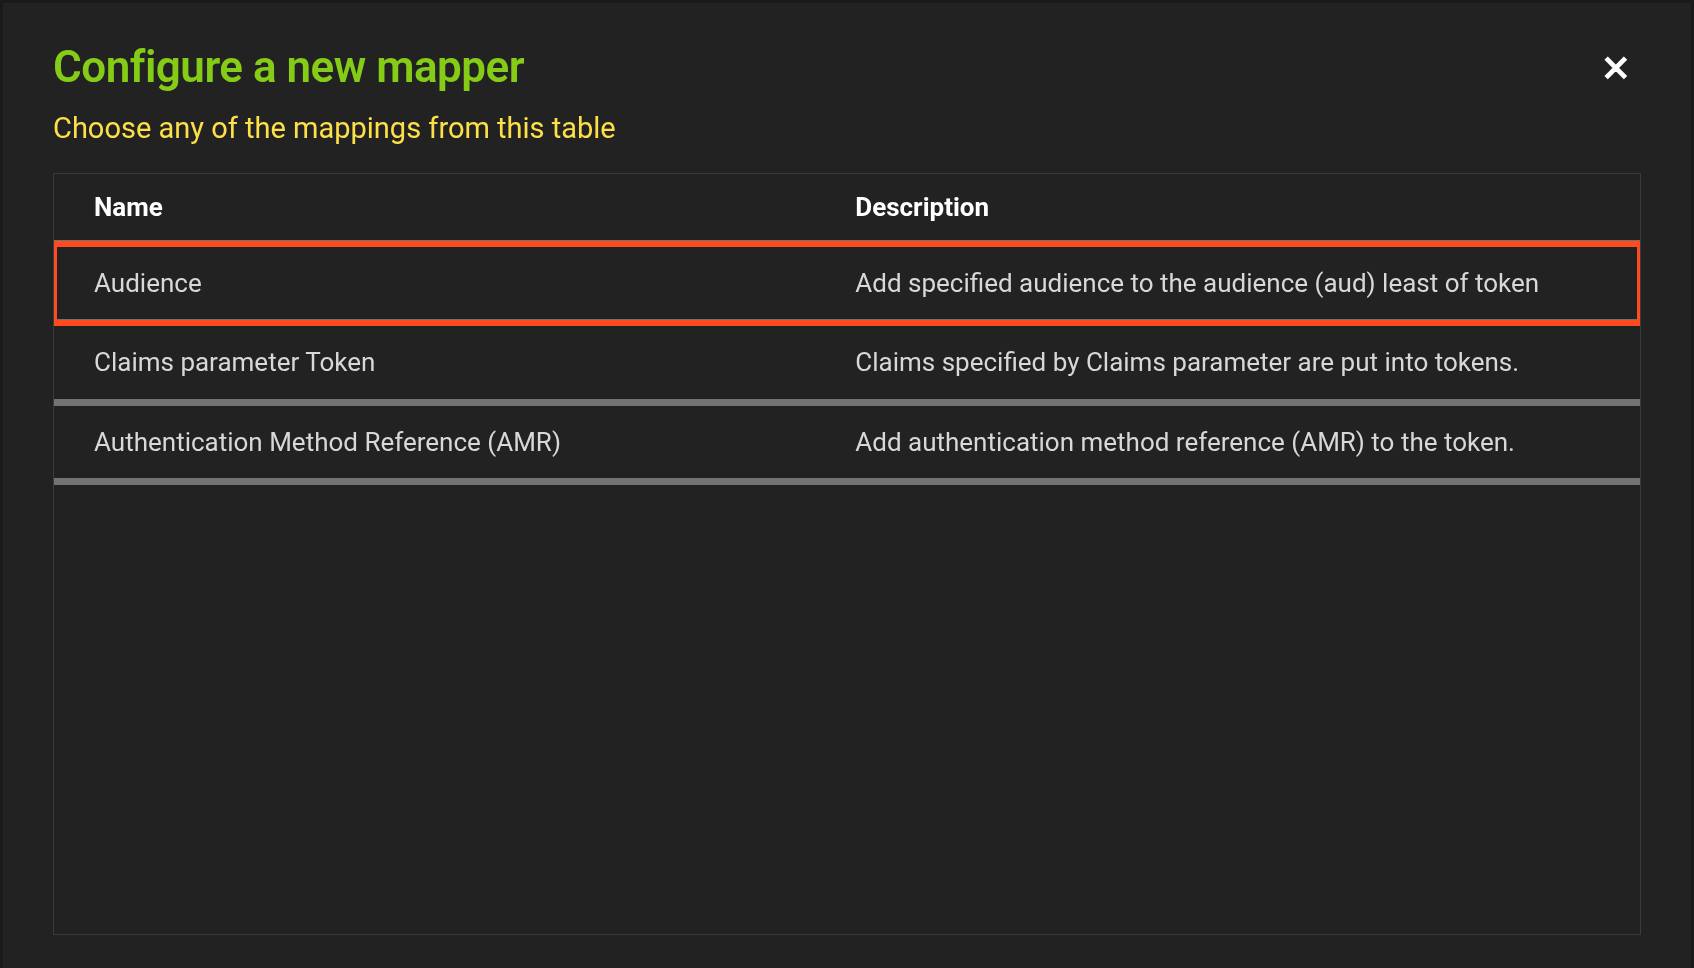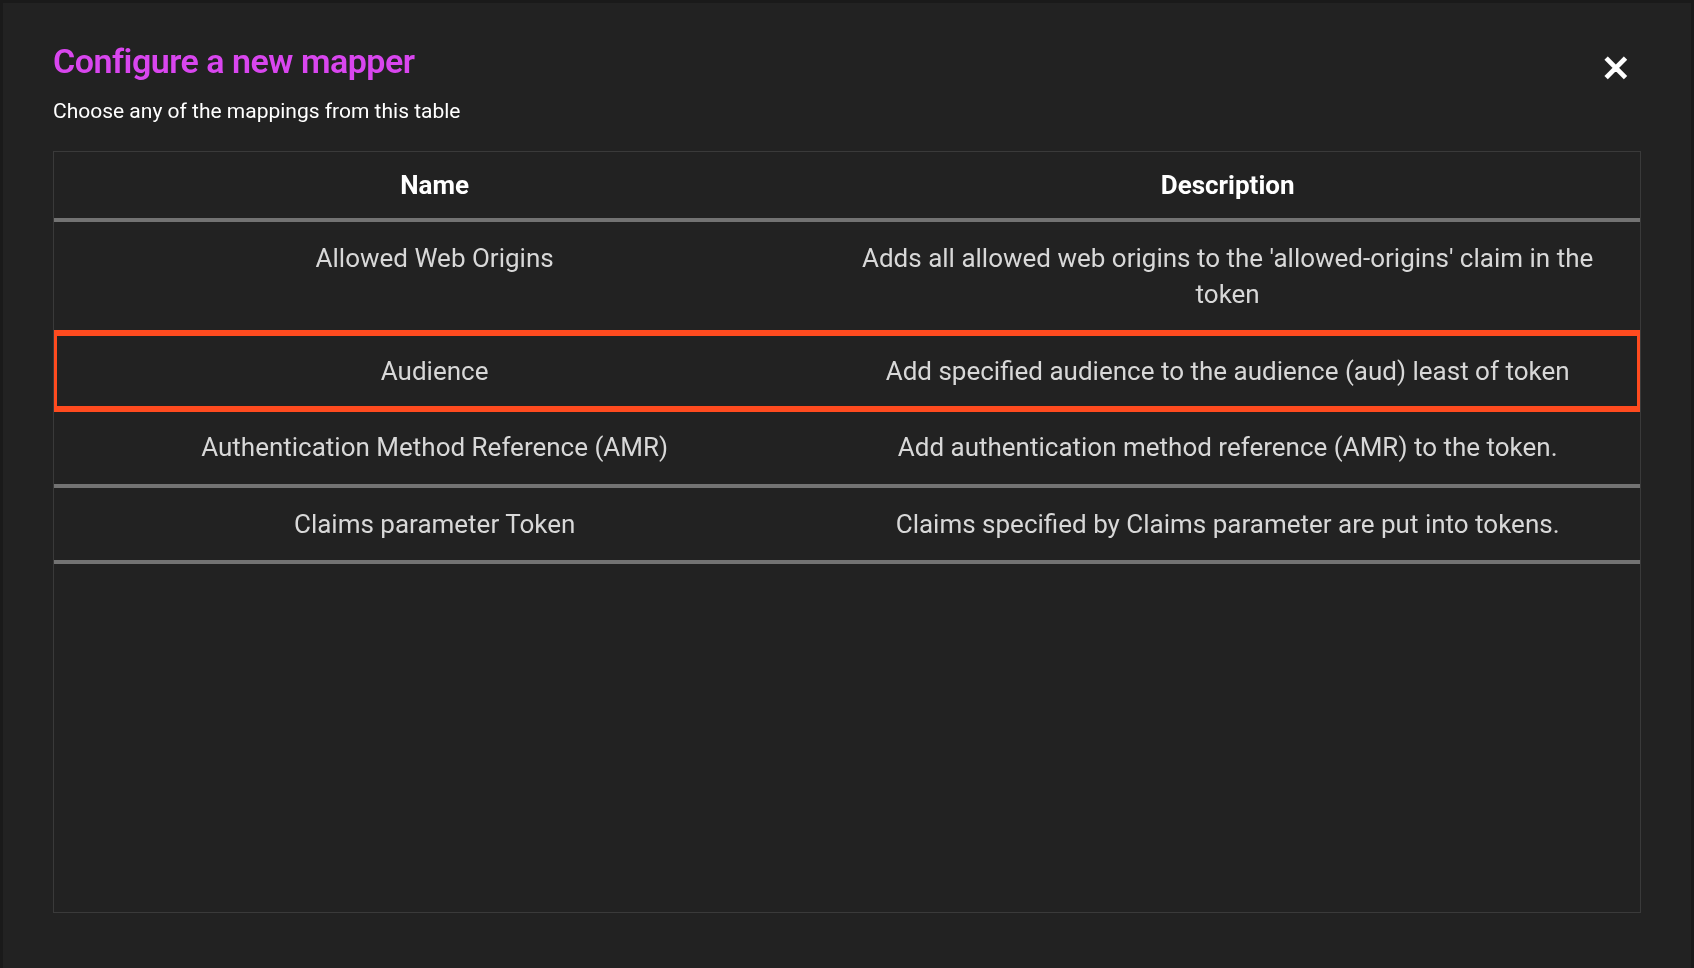--- a/index.html
+++ b/index.html
@@ -31,29 +31,29 @@
       padding-top: 38px;
       padding-left: 50px;
       padding-right: 50px;
     }
     .modal-header {
       display: flex;
       justify-content: space-between;
       align-items: flex-start;
     }
     .modal-title {
-      font-size: 34px;
+      font-size: 44px;
       font-weight: 600;
-      color: #d946ef;
+      color: #84cc16;
       letter-spacing: -0.5px;
     }
     .modal-subtitle {
-      font-size: 21px;
+      font-size: 29px;
       font-weight: 400;
-      color: #ffffff;
+      color: #fde047;
       margin-top: 18px;
     }
     .close-btn {
       background: transparent;
       border: none;
       color: #fff;
       font-size: 36px;
       font-weight: 700;
       cursor: pointer;
       padding: 6px 10px;
@@ -74,24 +74,24 @@
     }
     .table-wrap::-webkit-scrollbar-thumb {
       background: #555;
       border-radius: 6px;
     }
     table {
       width: 100%;
       border-collapse: collapse;
     }
     th, td {
-      text-align: center;
+      text-align: left;
       padding: 18px 40px;
       font-size: 26px;
-      border-bottom: 4px solid #737373;
+      border-bottom: 7px solid #737373;
       vertical-align: top;
     }
     th {
       font-weight: 700;
       color: #fff;
       background: #222222;
     }
     td {
       color: #d8d8d8;
       font-weight: 400;
@@ -131,32 +131,28 @@
 
   <div class="table-wrap">
     <table>
       <thead>
         <tr>
           <th>Name</th>
           <th>Description</th>
         </tr>
       </thead>
       <tbody id="rows">
-          <tr>
-            <td>Allowed Web Origins</td>
-            <td>Adds all allowed web origins to the 'allowed-origins' claim in the token</td>
-          </tr>
           <tr class="highlighted">
             <td>Audience</td>
             <td>Add specified audience to the audience (aud) least of token</td>
           </tr>
           <tr>
+            <td>Claims parameter Token</td>
+            <td>Claims specified by Claims parameter are put into tokens.</td>
+          </tr>
+          <tr>
             <td>Authentication Method Reference (AMR)</td>
             <td>Add authentication method reference (AMR) to the token.</td>
-          </tr>
-          <tr>
-            <td>Claims parameter Token</td>
-            <td>Claims specified by Claims parameter are put into tokens.</td>
           </tr>
         </tbody>
     </table>
   </div>
 </div>
 
 </body></html>

